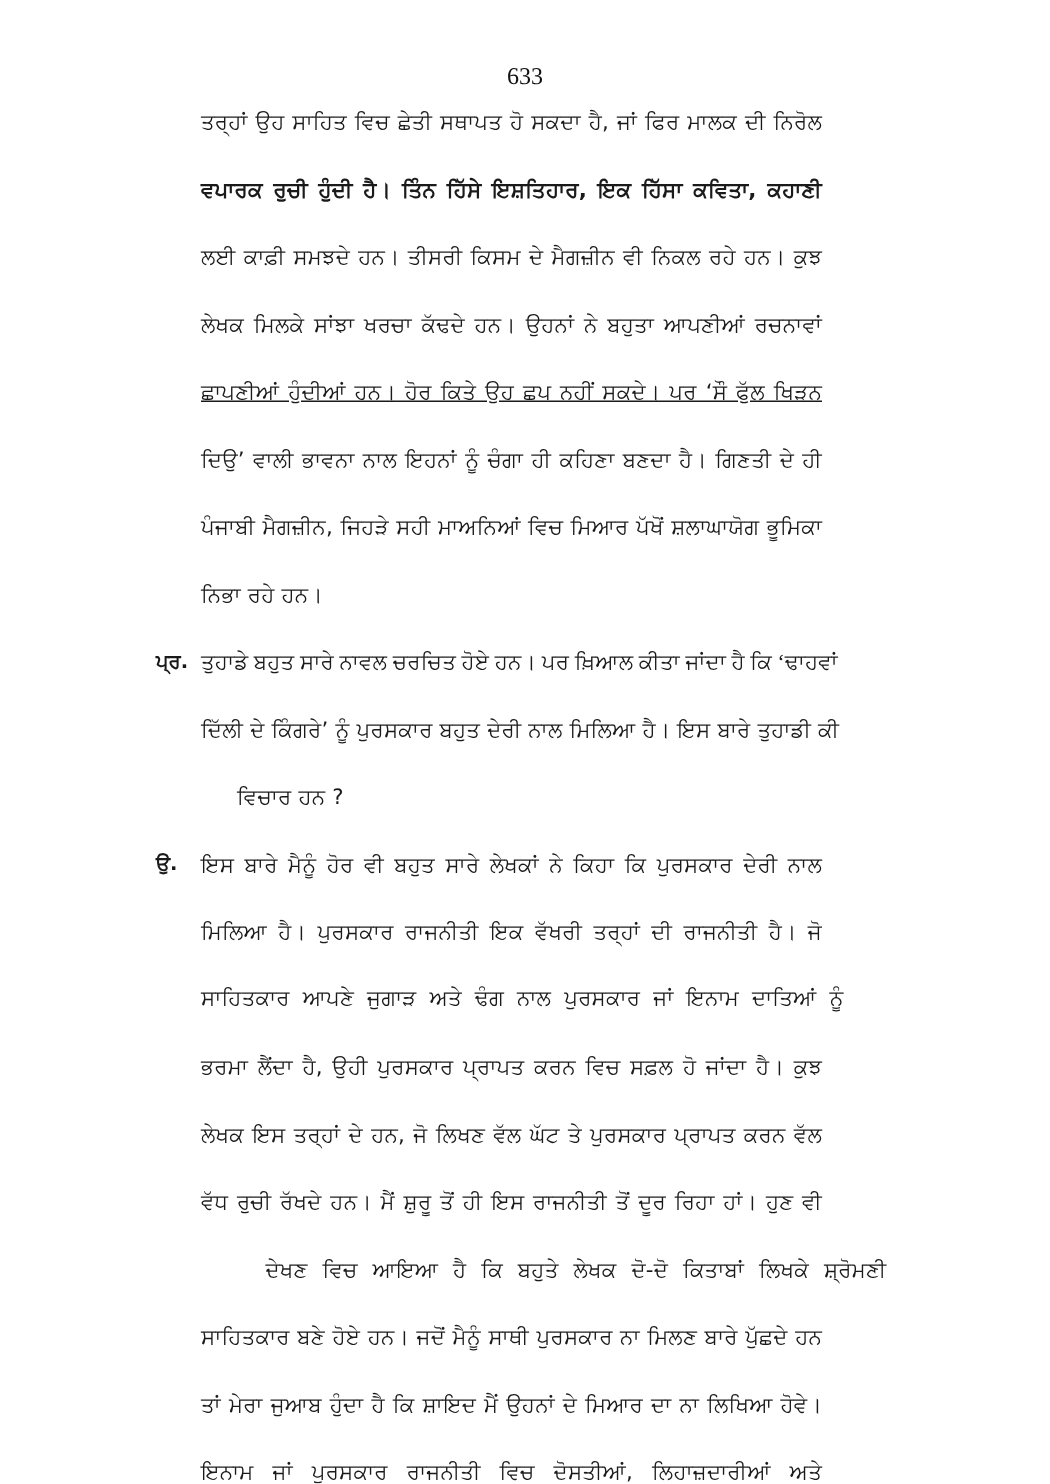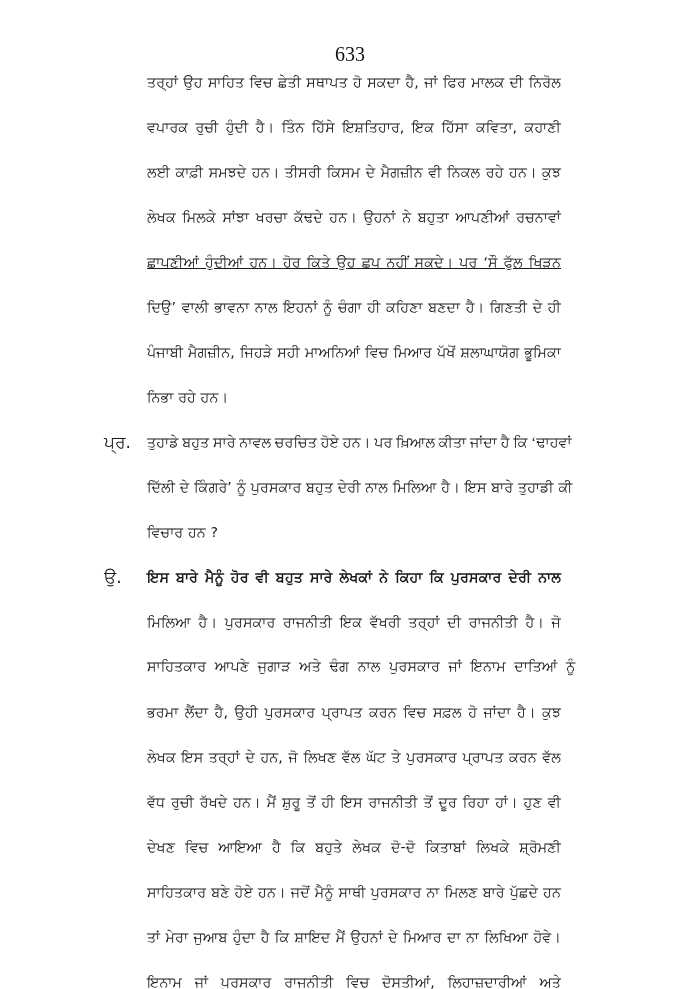--- a/index.html
+++ b/index.html
@@ -15,69 +15,70 @@
     font-family: "DejaVu Sans", sans-serif;
     color: #1a1a1a;
   }
   .page-number {
     position: absolute;
     top: 43px;
     left: 0;
     width: 700px;
     text-align: center;
     font-family: "Liberation Serif", serif;
-    font-size: 20px;
+    font-size: 16px;
     color: #111;
   }
   .line {
     position: absolute;
-    left: 147px;
+    left: 134px;
     width: 414px;
     font-size: 14.2px;
     line-height: 20px;
     white-space: nowrap;
     letter-spacing: 0.15px;
   }
   .line.justify {
     text-align: justify;
     text-align-last: justify;
   }
   .marker {
     position: absolute;
     left: 104px;
-    font-size: 17px;
+    font-size: 13px;
     line-height: 20px;
+    font-weight: bold;
   }
 </style>
 </head>
 <body>
 
 <div>
 
   <div class="page-number">633</div>
 
   <div class="line justify" style="top:72px;">ਤਰ੍ਹਾਂ ਉਹ ਸਾਹਿਤ ਵਿਚ ਛੇਤੀ ਸਥਾਪਤ ਹੋ ਸਕਦਾ ਹੈ, ਜਾਂ ਫਿਰ ਮਾਲਕ ਦੀ ਨਿਰੋਲ</div>
-  <div class="line justify" style="top:117px;">ਵਪਾਰਕ ਰੁਚੀ ਹੁੰਦੀ ਹੈ। ਤਿੰਨ ਹਿੱਸੇ ਇਸ਼ਤਿਹਾਰ, ਇਕ ਹਿੱਸਾ ਕਵਿਤਾ, ਕਹਾਣੀ</div>
+  <div class="line justify" style="top:117px;font-weight:bold;">ਵਪਾਰਕ ਰੁਚੀ ਹੁੰਦੀ ਹੈ। ਤਿੰਨ ਹਿੱਸੇ ਇਸ਼ਤਿਹਾਰ, ਇਕ ਹਿੱਸਾ ਕਵਿਤਾ, ਕਹਾਣੀ</div>
   <div class="line justify" style="top:162px;">ਲਈ ਕਾਫ਼ੀ ਸਮਝਦੇ ਹਨ। ਤੀਸਰੀ ਕਿਸਮ ਦੇ ਮੈਗਜ਼ੀਨ ਵੀ ਨਿਕਲ ਰਹੇ ਹਨ। ਕੁਝ</div>
   <div class="line justify" style="top:207px;">ਲੇਖਕ ਮਿਲਕੇ ਸਾਂਝਾ ਖਰਚਾ ਕੱਢਦੇ ਹਨ। ਉਹਨਾਂ ਨੇ ਬਹੁਤਾ ਆਪਣੀਆਂ ਰਚਨਾਵਾਂ</div>
   <div class="line justify" style="top:252px;text-decoration:underline;">ਛਾਪਣੀਆਂ ਹੁੰਦੀਆਂ ਹਨ। ਹੋਰ ਕਿਤੇ ਉਹ ਛਪ ਨਹੀਂ ਸਕਦੇ। ਪਰ ‘ਸੌ ਫੁੱਲ ਖਿੜਨ</div>
   <div class="line justify" style="top:297px;">ਦਿਉ’ ਵਾਲੀ ਭਾਵਨਾ ਨਾਲ ਇਹਨਾਂ ਨੂੰ ਚੰਗਾ ਹੀ ਕਹਿਣਾ ਬਣਦਾ ਹੈ। ਗਿਣਤੀ ਦੇ ਹੀ</div>
   <div class="line justify" style="top:342px;">ਪੰਜਾਬੀ ਮੈਗਜ਼ੀਨ, ਜਿਹੜੇ ਸਹੀ ਮਾਅਨਿਆਂ ਵਿਚ ਮਿਆਰ ਪੱਖੋਂ ਸ਼ਲਾਘਾਯੋਗ ਭੂਮਿਕਾ</div>
   <div class="line" style="top:387px;">ਨਿਭਾ ਰਹੇ ਹਨ।</div>
 
   <div class="marker" style="top:432px;">ਪ੍ਰ.</div>
   <div class="line justify" style="top:432px;font-family:Liberation Serif, serif;">ਤੁਹਾਡੇ ਬਹੁਤ ਸਾਰੇ ਨਾਵਲ ਚਰਚਿਤ ਹੋਏ ਹਨ। ਪਰ ਖ਼ਿਆਲ ਕੀਤਾ ਜਾਂਦਾ ਹੈ ਕਿ ‘ਢਾਹਵਾਂ</div>
   <div class="line justify" style="top:477px;">ਦਿੱਲੀ ਦੇ ਕਿੰਗਰੇ’ ਨੂੰ ਪੁਰਸਕਾਰ ਬਹੁਤ ਦੇਰੀ ਨਾਲ ਮਿਲਿਆ ਹੈ। ਇਸ ਬਾਰੇ ਤੁਹਾਡੀ ਕੀ</div>
-  <div class="line" style="top:522px;">ਵਿਚਾਰ ਹਨ ?</div>
+  <div class="line" style="top:522px;margin-left:24px;">ਵਿਚਾਰ ਹਨ ?</div>
 
   <div class="marker" style="top:567px;">ਉ.</div>
-  <div class="line justify" style="top:567px;font-weight:bold;">ਇਸ ਬਾਰੇ ਮੈਨੂੰ ਹੋਰ ਵੀ ਬਹੁਤ ਸਾਰੇ ਲੇਖਕਾਂ ਨੇ ਕਿਹਾ ਕਿ ਪੁਰਸਕਾਰ ਦੇਰੀ ਨਾਲ</div>
+  <div class="line justify" style="top:567px;">ਇਸ ਬਾਰੇ ਮੈਨੂੰ ਹੋਰ ਵੀ ਬਹੁਤ ਸਾਰੇ ਲੇਖਕਾਂ ਨੇ ਕਿਹਾ ਕਿ ਪੁਰਸਕਾਰ ਦੇਰੀ ਨਾਲ</div>
   <div class="line justify" style="top:612px;">ਮਿਲਿਆ ਹੈ। ਪੁਰਸਕਾਰ ਰਾਜਨੀਤੀ ਇਕ ਵੱਖਰੀ ਤਰ੍ਹਾਂ ਦੀ ਰਾਜਨੀਤੀ ਹੈ। ਜੋ</div>
   <div class="line justify" style="top:657px;font-family:Liberation Mono, monospace;">ਸਾਹਿਤਕਾਰ ਆਪਣੇ ਜੁਗਾੜ ਅਤੇ ਢੰਗ ਨਾਲ ਪੁਰਸਕਾਰ ਜਾਂ ਇਨਾਮ ਦਾਤਿਆਂ ਨੂੰ</div>
   <div class="line justify" style="top:702px;">ਭਰਮਾ ਲੈਂਦਾ ਹੈ, ਉਹੀ ਪੁਰਸਕਾਰ ਪ੍ਰਾਪਤ ਕਰਨ ਵਿਚ ਸਫ਼ਲ ਹੋ ਜਾਂਦਾ ਹੈ। ਕੁਝ</div>
   <div class="line justify" style="top:747px;">ਲੇਖਕ ਇਸ ਤਰ੍ਹਾਂ ਦੇ ਹਨ, ਜੋ ਲਿਖਣ ਵੱਲ ਘੱਟ ਤੇ ਪੁਰਸਕਾਰ ਪ੍ਰਾਪਤ ਕਰਨ ਵੱਲ</div>
   <div class="line justify" style="top:792px;">ਵੱਧ ਰੁਚੀ ਰੱਖਦੇ ਹਨ। ਮੈਂ ਸ਼ੁਰੂ ਤੋਂ ਹੀ ਇਸ ਰਾਜਨੀਤੀ ਤੋਂ ਦੂਰ ਰਿਹਾ ਹਾਂ। ਹੁਣ ਵੀ</div>
-  <div class="line justify" style="top:837px;">ਦੇਖਣ ਵਿਚ ਆਇਆ ਹੈ ਕਿ ਬਹੁਤੇ ਲੇਖਕ ਦੋ-ਦੋ ਕਿਤਾਬਾਂ ਲਿਖਕੇ ਸ਼੍ਰੋਮਣੀ</div>
+  <div class="line justify" style="top:837px;margin-left:43px;">ਦੇਖਣ ਵਿਚ ਆਇਆ ਹੈ ਕਿ ਬਹੁਤੇ ਲੇਖਕ ਦੋ-ਦੋ ਕਿਤਾਬਾਂ ਲਿਖਕੇ ਸ਼੍ਰੋਮਣੀ</div>
   <div class="line justify" style="top:882px;">ਸਾਹਿਤਕਾਰ ਬਣੇ ਹੋਏ ਹਨ। ਜਦੋਂ ਮੈਨੂੰ ਸਾਥੀ ਪੁਰਸਕਾਰ ਨਾ ਮਿਲਣ ਬਾਰੇ ਪੁੱਛਦੇ ਹਨ</div>
   <div class="line justify" style="top:927px;">ਤਾਂ ਮੇਰਾ ਜੁਆਬ ਹੁੰਦਾ ਹੈ ਕਿ ਸ਼ਾਇਦ ਮੈਂ ਉਹਨਾਂ ਦੇ ਮਿਆਰ ਦਾ ਨਾ ਲਿਖਿਆ ਹੋਵੇ।</div>
   <div class="line justify" style="top:972px;">ਇਨਾਮ ਜਾਂ ਪੁਰਸਕਾਰ ਰਾਜਨੀਤੀ ਵਿਚ ਦੋਸਤੀਆਂ, ਲਿਹਾਜ਼ਦਾਰੀਆਂ ਅਤੇ</div>
 
 </div>
 
 </body></html>

